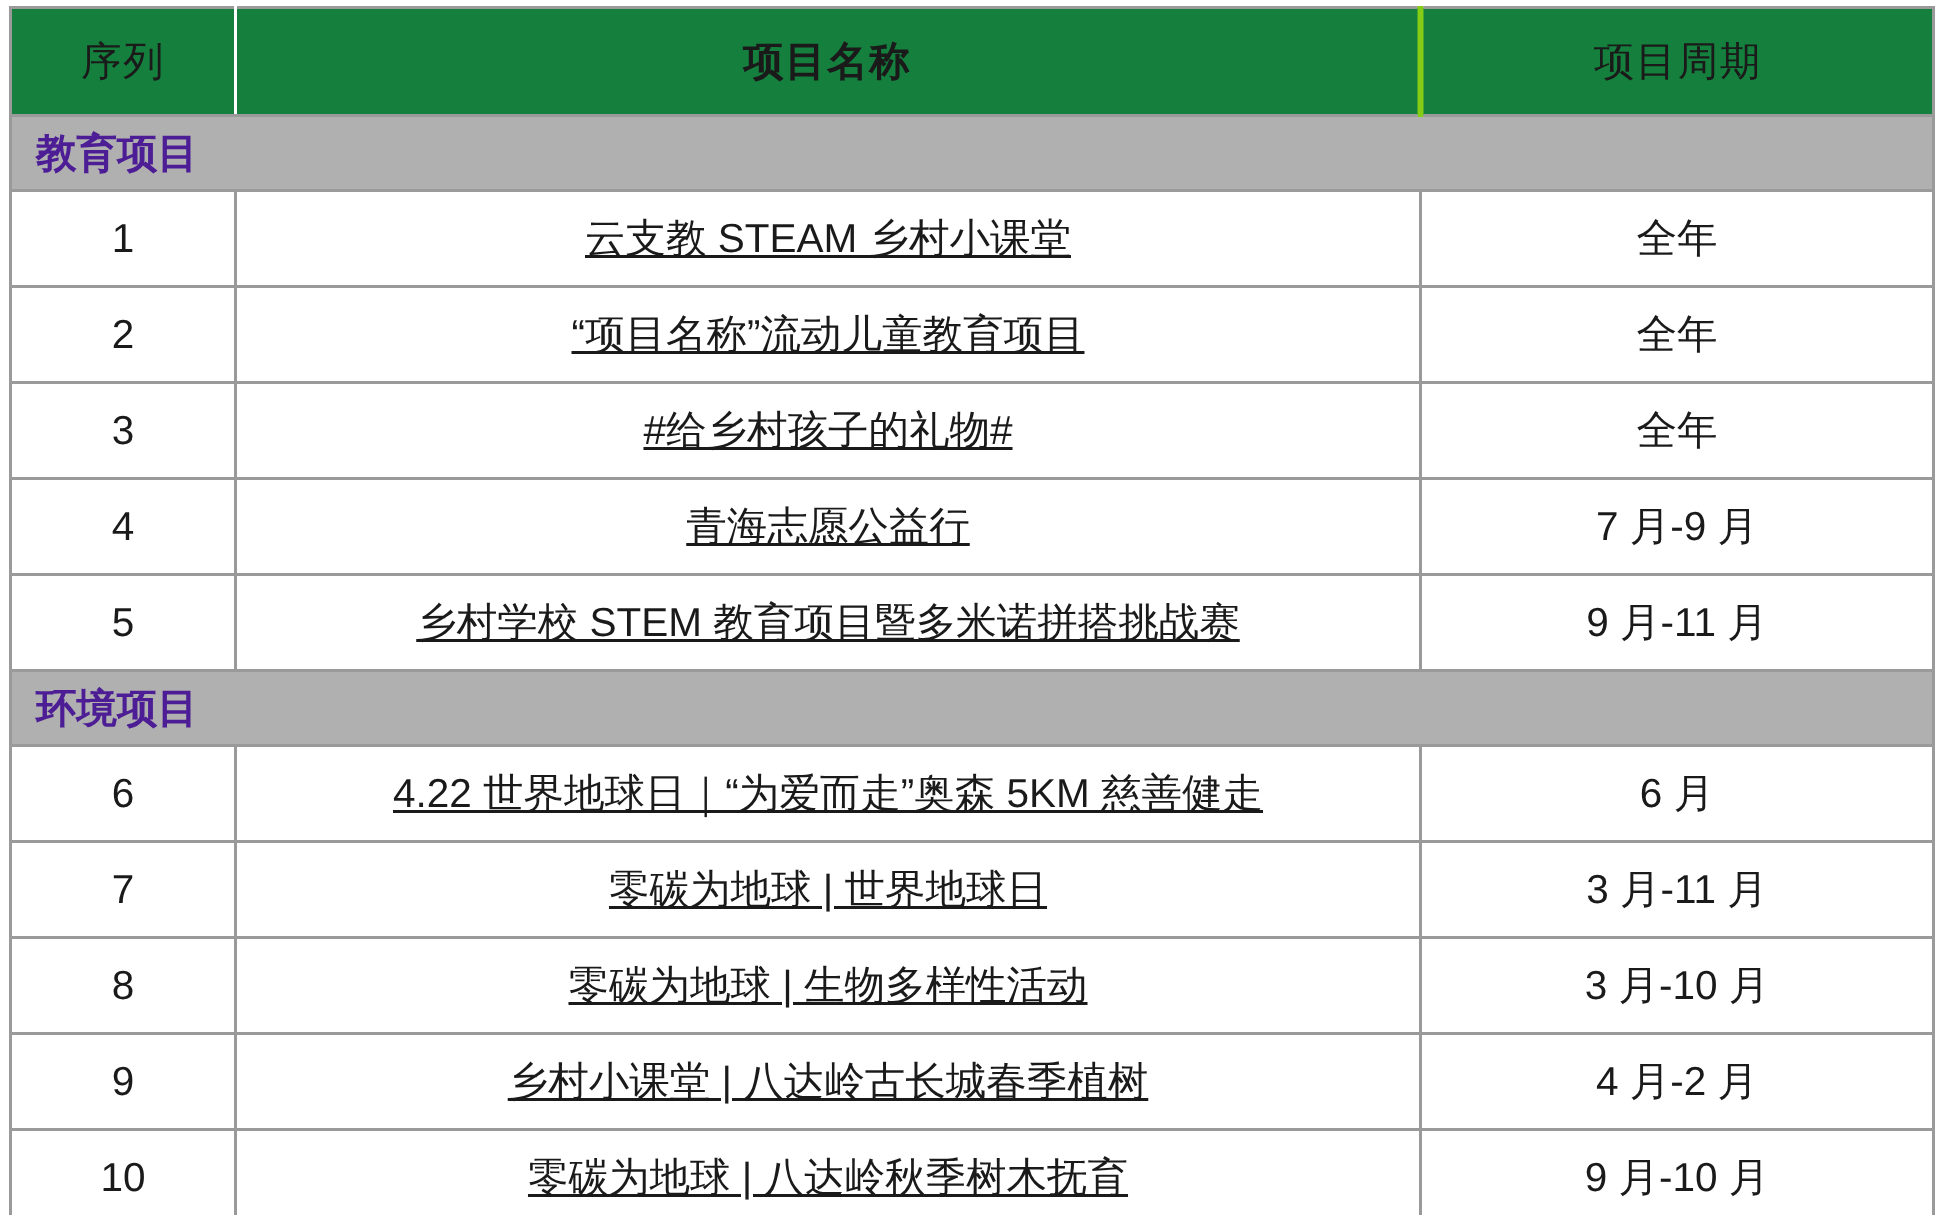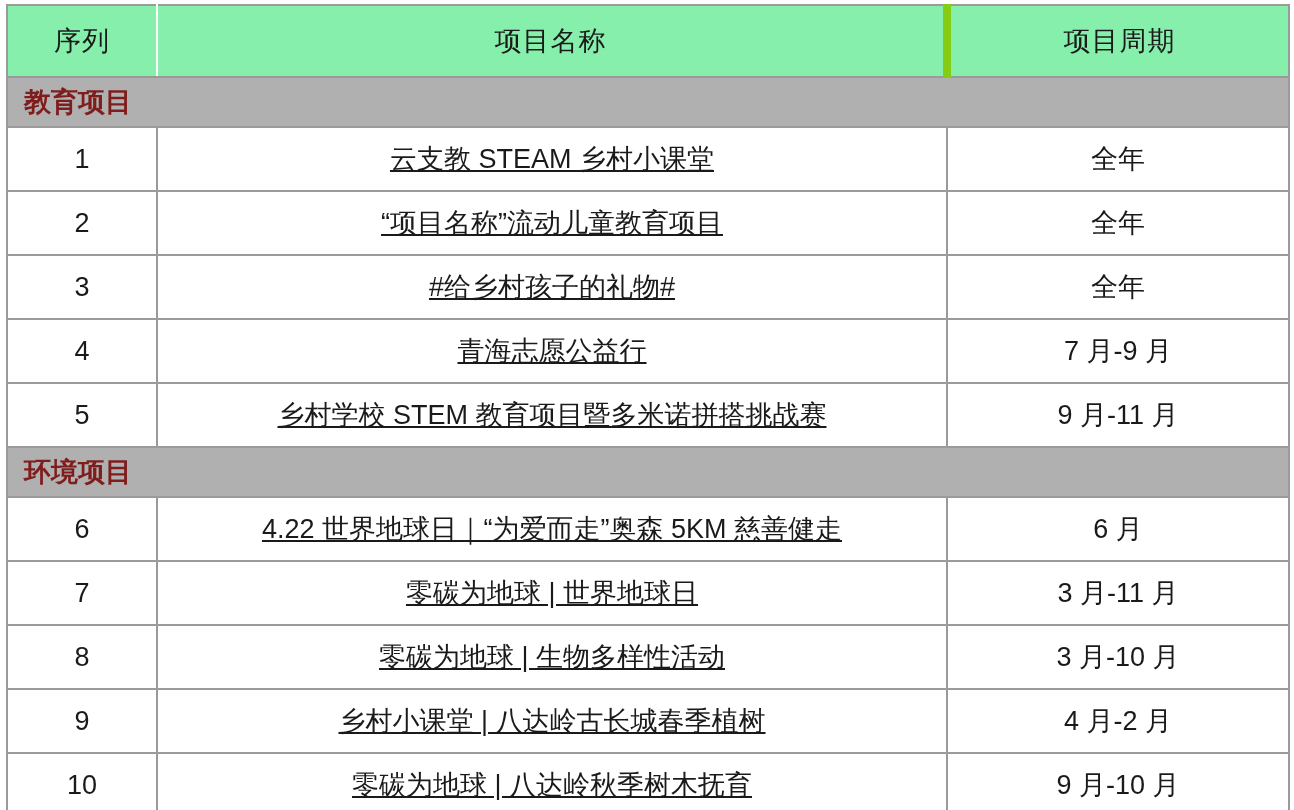--- a/index.html
+++ b/index.html
@@ -33,37 +33,38 @@
   table.project-table td {
     border: 2px solid #9a9a9a;
     text-align: center;
     vertical-align: middle;
     color: #1a1a1a;
     font-size: 27px;
     font-weight: normal;
     padding: 0 6px;
   }
   thead th {
-    background: #86efac;
+    background: #15803d;
     color: #ffffff;
     font-size: 30px;
     font-weight: bold;
     height: 70px;
     border-color: #b4231f;
     letter-spacing: 1px;
   }
   thead th.seq-head {
     border-right: 2px solid #ffffff;
   }
   thead th.name-head {
-    border-right: 8px solid #84cc16;
+    border-right: 4px solid #84cc16;
+    font-weight: bold;
   }
   tr.group-row td {
     background: #b0b0b0;
-    color: #7f1d1d;
+    color: #4c1d95;
     font-weight: bold;
     font-size: 27px;
     text-align: left;
     padding-left: 16px;
     height: 48px;
     border-color: #9a9a9a;
   }
   tbody tr.data-row td {
     height: 62px;
     background: #ffffff;

